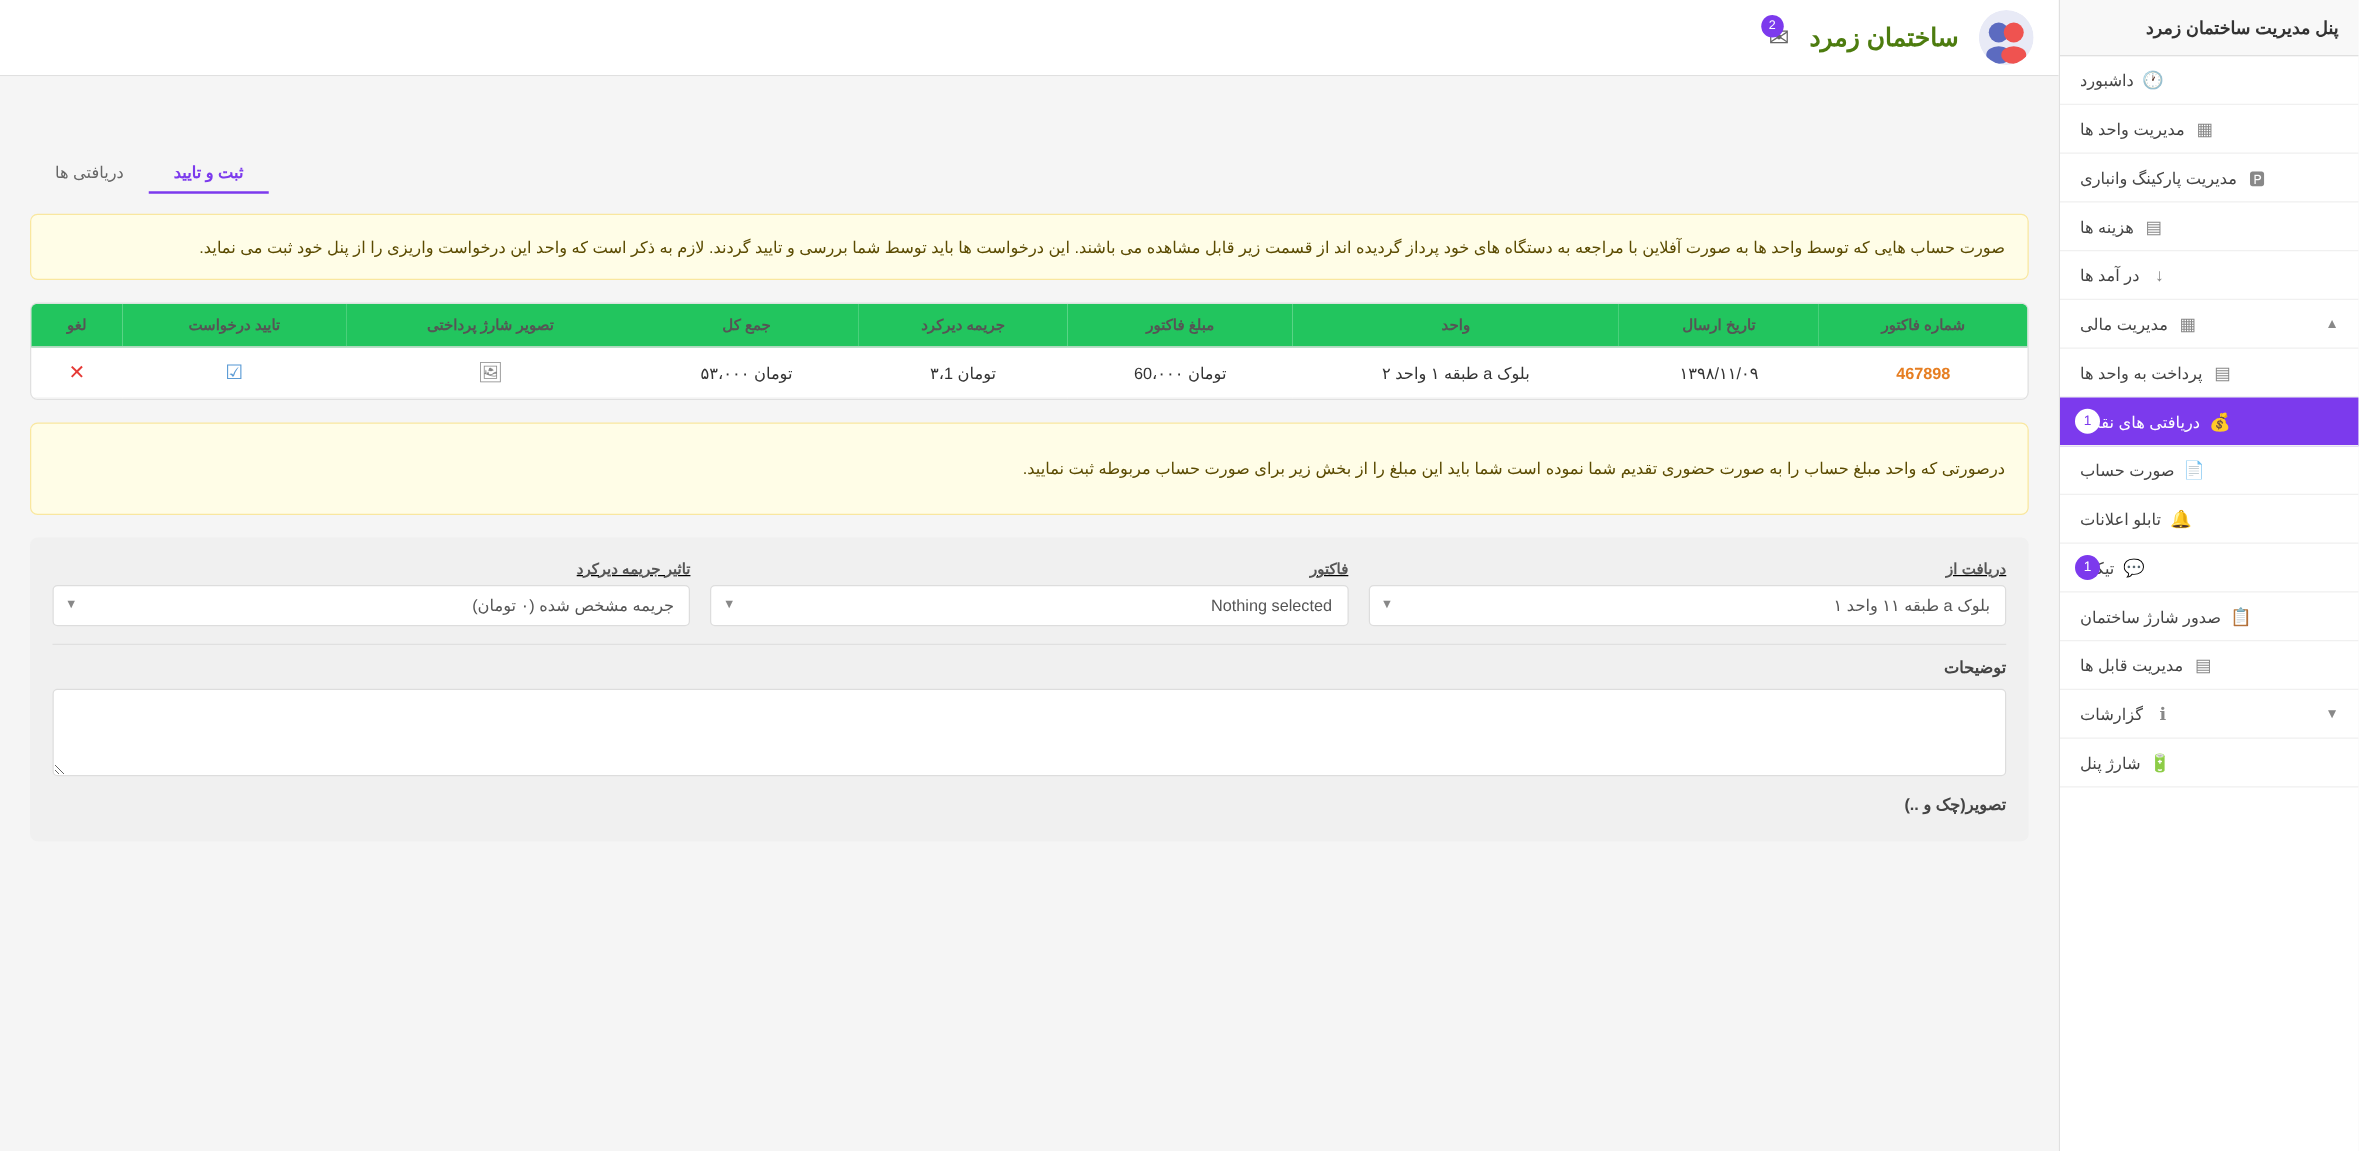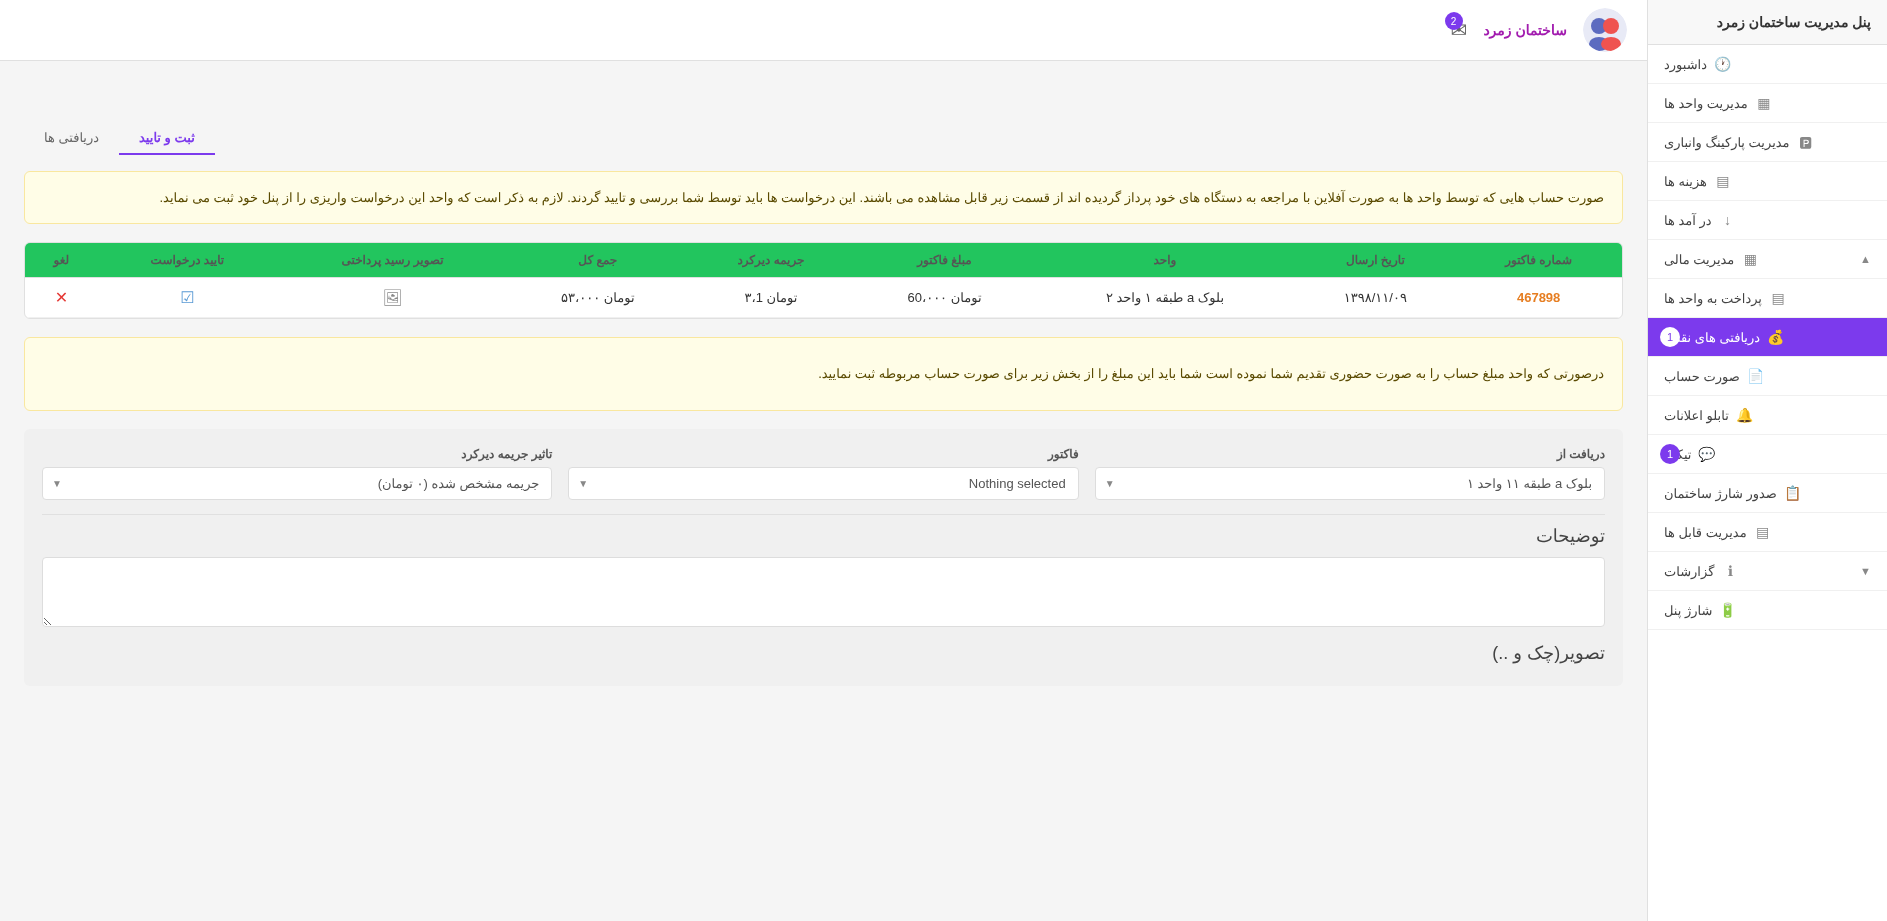--- a/index.html
+++ b/index.html
@@ -112,23 +112,23 @@
     .header-avatar {
       width: 44px;
       height: 44px;
       border-radius: 50%;
       overflow: hidden;
       display: flex;
       align-items: center;
       justify-content: center;
     }
     .header-title {
-      font-size: 14px;
+      font-size: 20px;
       font-weight: bold;
-      color: #a21caf;
+      color: #4d7c0f;
     }
     .header-notif {
       position: relative;
       display: flex;
       align-items: center;
     }
     .header-notif-badge {
       background: #7c3aed;
       color: #fff;
       border-radius: 50%;
@@ -255,20 +255,21 @@
       display: flex;
       gap: 16px;
       margin-bottom: 14px;
       align-items: flex-start;
     }
     .form-col {
       flex: 1;
       display: flex;
       flex-direction: column;
       gap: 6px;
+      text-decoration: underline;
     }
     .form-label {
       font-size: 12px;
       color: #555;
       text-align: right;
       font-weight: bold;
     }
     .form-select {
       width: 100%;
       padding: 8px 12px;
@@ -302,22 +303,22 @@
       border: 1px solid #ddd;
       border-radius: 4px;
       font-family: Tahoma, Arial, sans-serif;
       font-size: 13px;
       direction: rtl;
       resize: vertical;
       min-height: 70px;
       background: #fff;
     }
     .form-section-label {
-      font-size: 18px;
-      font-weight: normal;
+      font-size: 13px;
+      font-weight: bold;
       color: #444;
       margin-bottom: 10px;
     }
     .divider {
       border: none;
       border-top: 1px solid #e0e0e0;
       margin: 10px 0;
     }
   </style>
 </head>
@@ -429,21 +430,21 @@
     <div class="table-wrap">
       <table>
         <thead>
           <tr>
             <th>شماره فاکتور</th>
             <th>تاریخ ارسال</th>
             <th>واحد</th>
             <th>مبلغ فاکتور</th>
             <th>جریمه دیرکرد</th>
             <th>جمع کل</th>
-            <th>تصویر رسید پرداختی</th>
+            <th>تصویر شارژ پرداختی</th>
             <th>تایید درخواست</th>
             <th>لغو</th>
           </tr>
         </thead>
         <tbody>
           <tr>
             <td class="text-orange">467898</td>
             <td>۱۳۹۸/۱۱/۰۹</td>
             <td>بلوک a طبقه ۱ واحد ۲</td>
             <td>تومان 60،۰۰۰</td>

